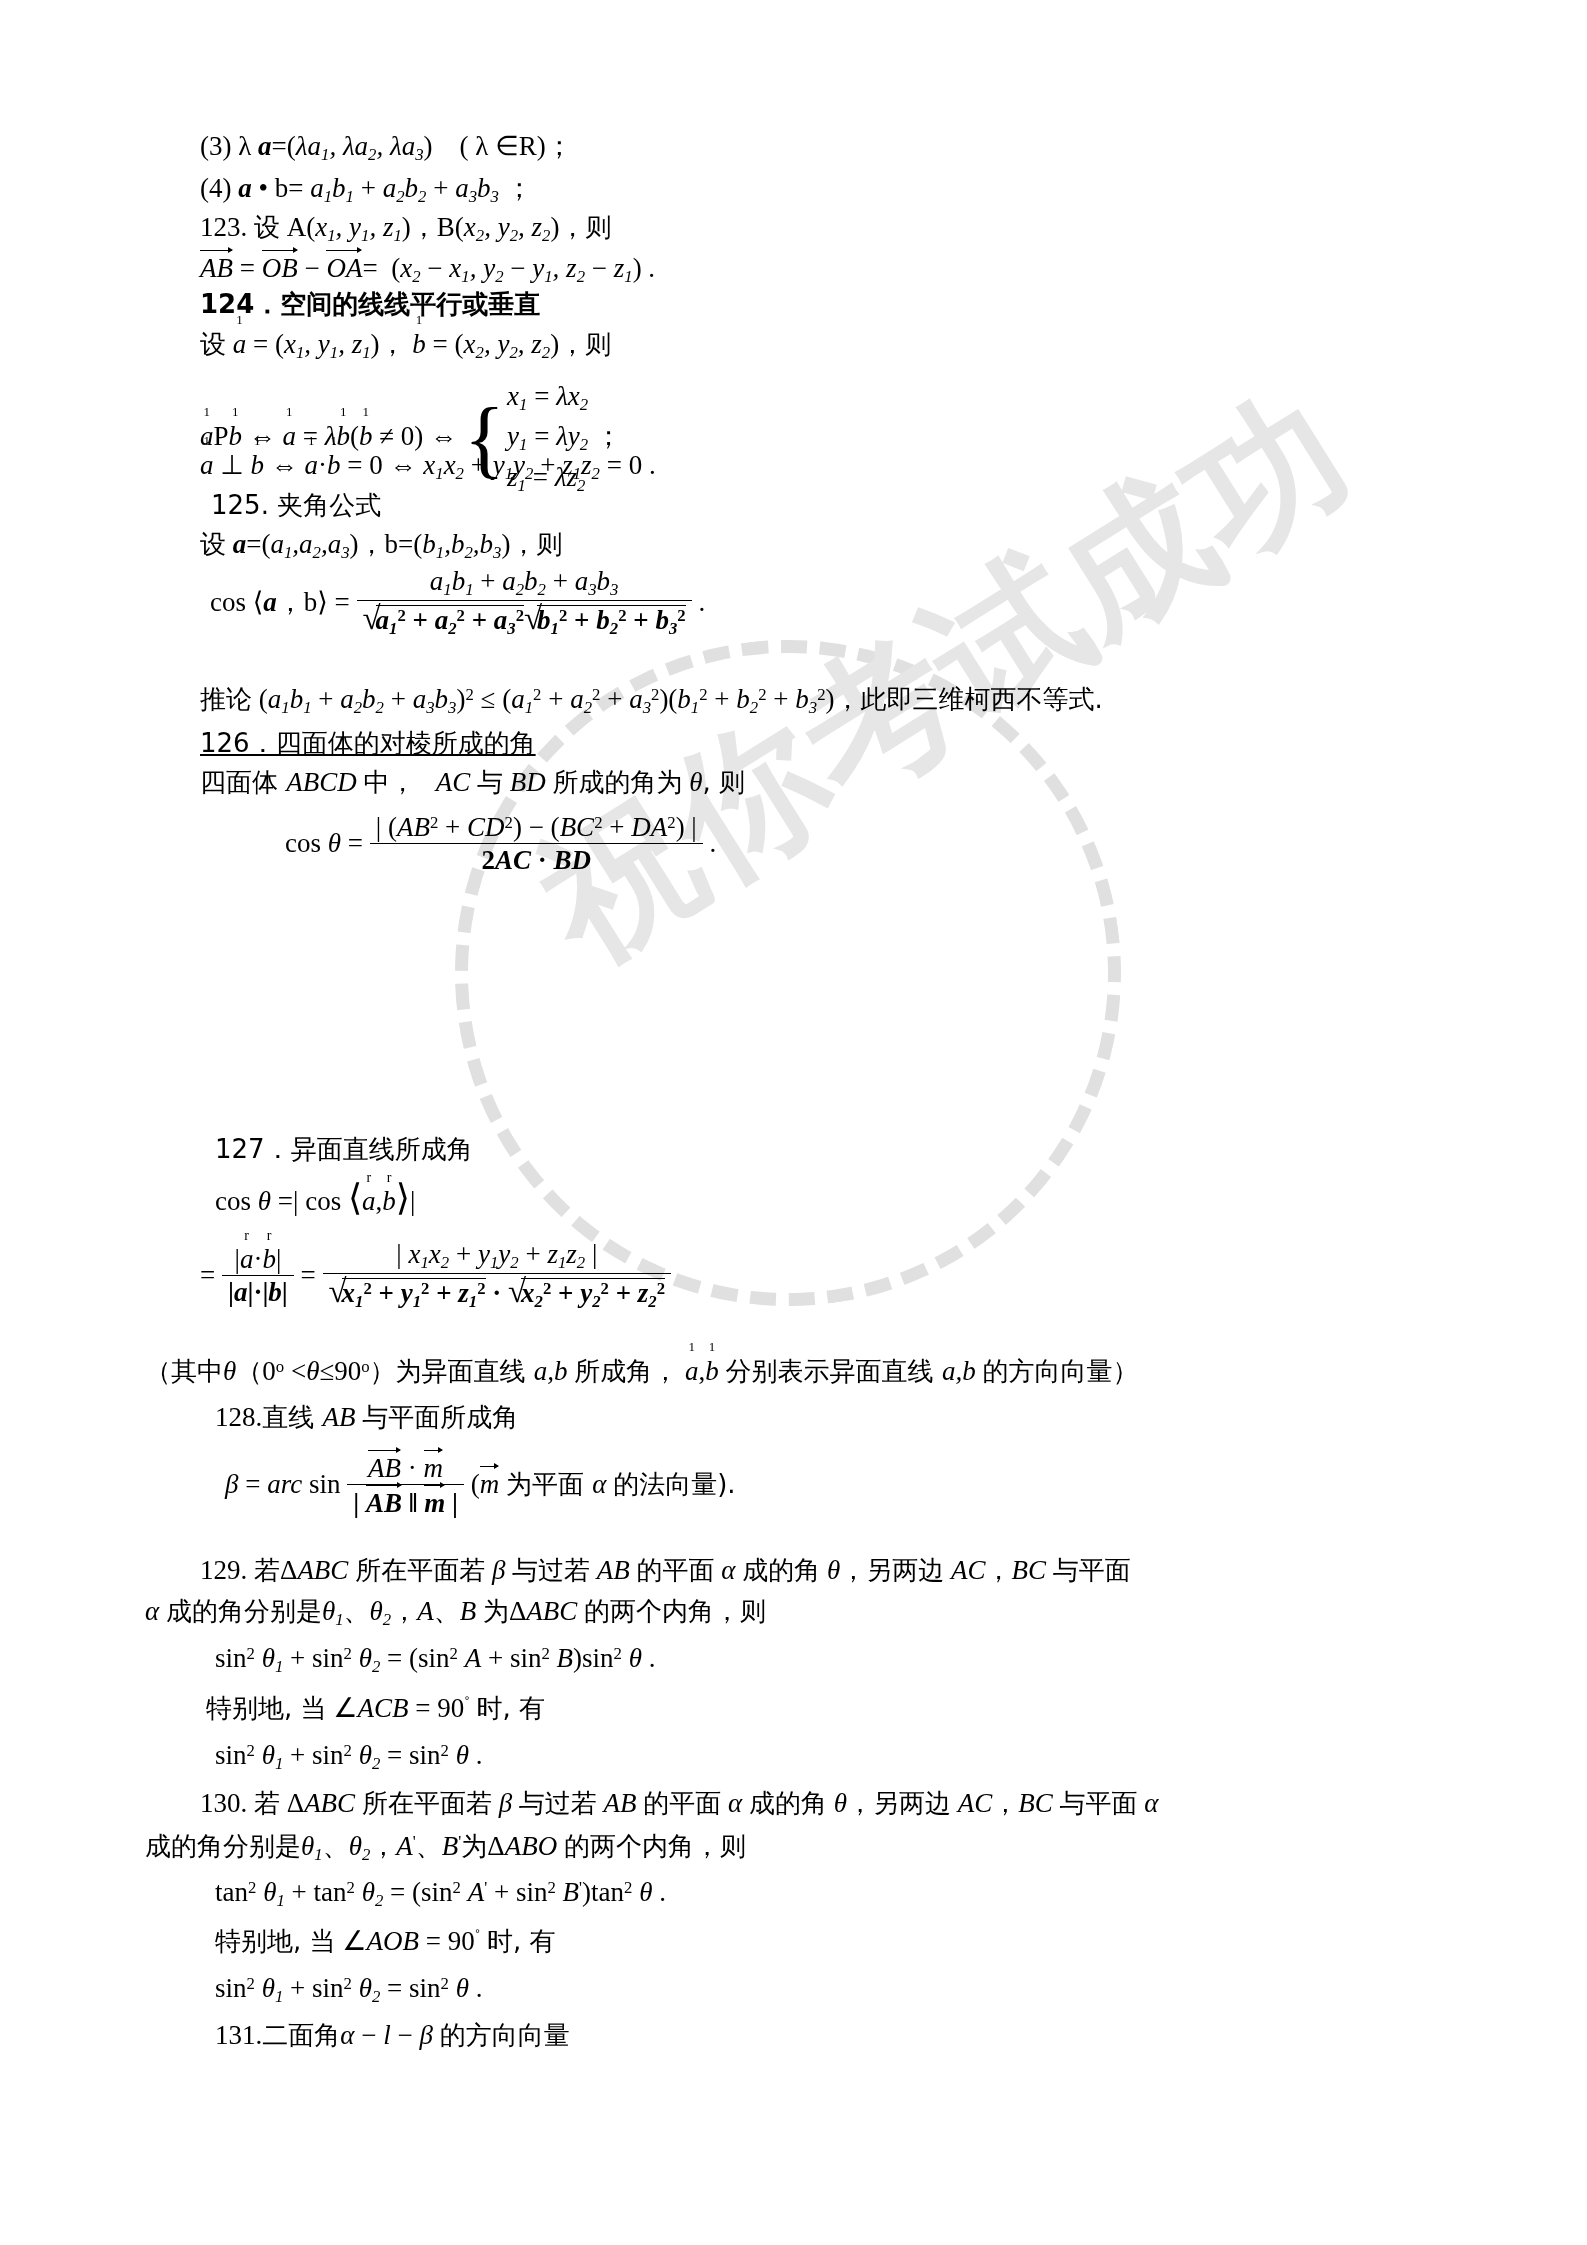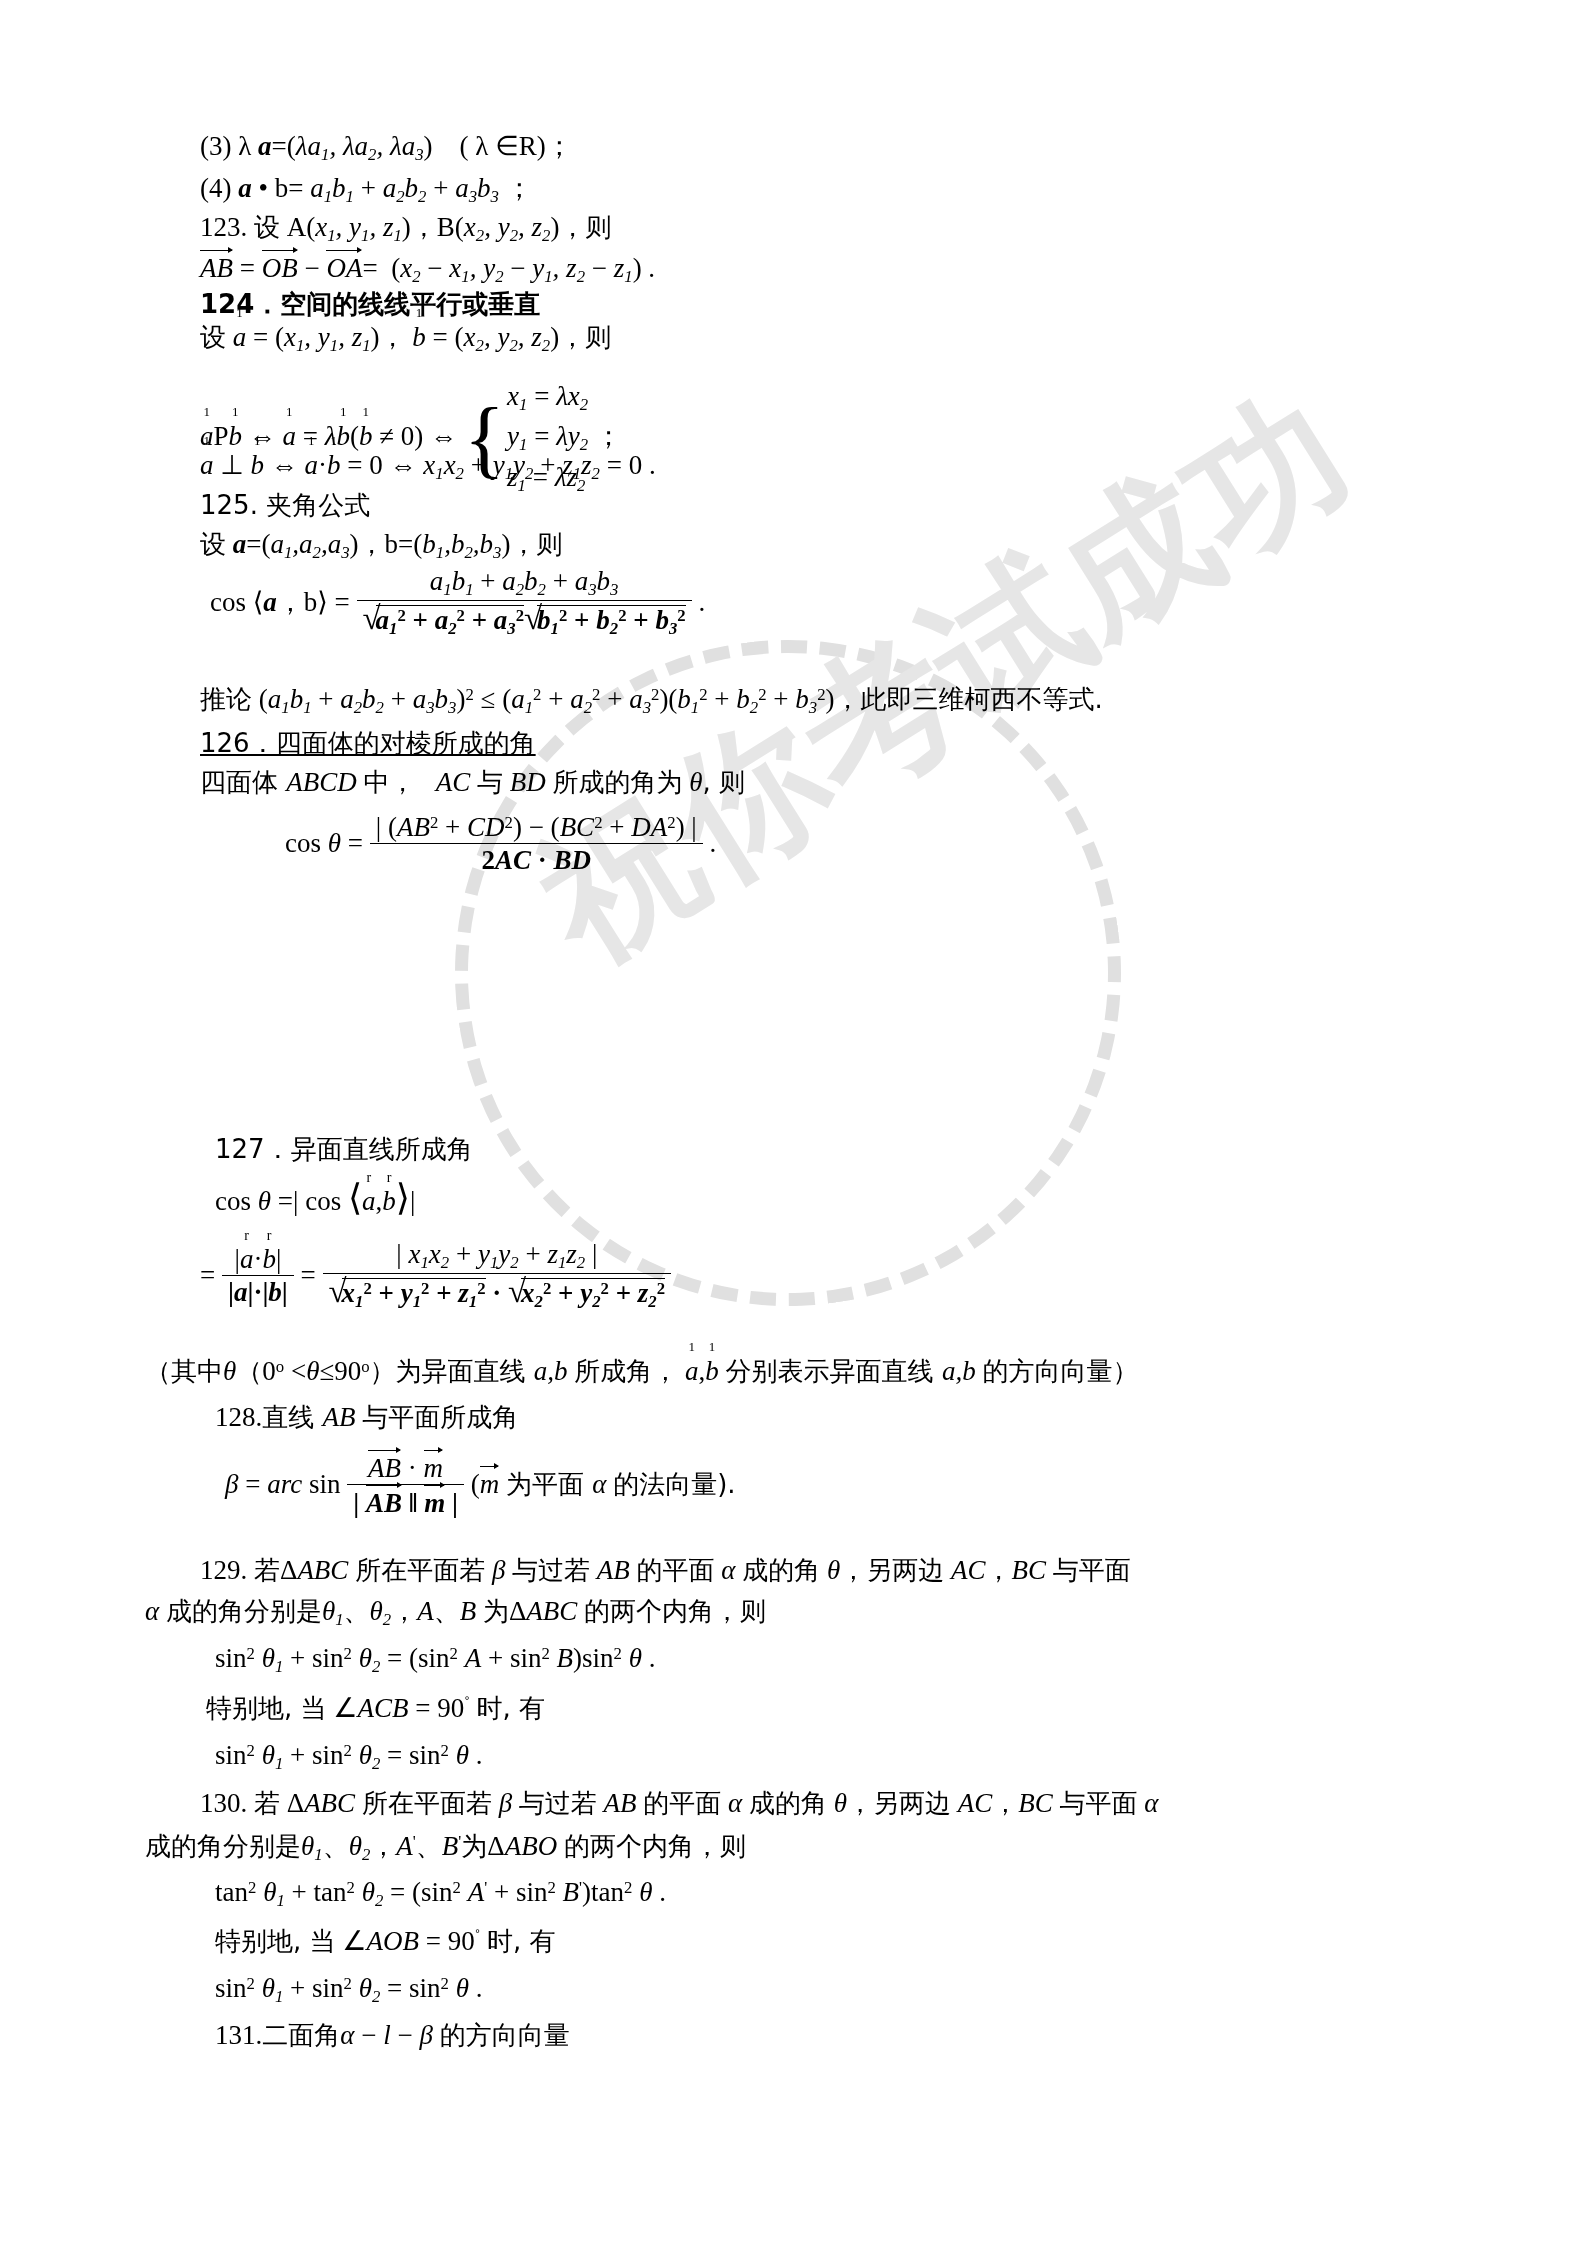--- a/index.html
+++ b/index.html
@@ -149,41 +149,41 @@
     <div class="ln" style="left:200px; top:214px;">
       <span class="up">123. </span><span class="cn">设</span> <span class="up">A(</span><span class="it">x<sub>1</sub>, y<sub>1</sub>, z<sub>1</sub></span><span class="up">)</span><span class="cn">，</span><span class="up">B(</span><span class="it">x<sub>2</sub>, y<sub>2</sub>, z<sub>2</sub></span><span class="up">)</span><span class="cn">，则</span>
     </div>
 
     <div class="ln" style="left:200px; top:253px;">
       <span class="vec it">AB</span> <span class="up">=</span> <span class="vec it">OB</span> <span class="up">−</span> <span class="vec it">OA</span><span class="up">=</span>&nbsp; <span class="up">(</span><span class="it">x<sub>2</sub></span> <span class="up">−</span> <span class="it">x<sub>1</sub>, y<sub>2</sub></span> <span class="up">−</span> <span class="it">y<sub>1</sub>, z<sub>2</sub></span> <span class="up">−</span> <span class="it">z<sub>1</sub></span><span class="up">) .</span>
     </div>
 
     <div class="ln cn" style="left:200px; top:291px;font-weight:bold;">124．空间的线线平行或垂直</div>
 
-    <div class="ln" style="left:200px; top:324px;">
+    <div class="ln" style="left:200px; top:331px;">
       <span class="cn">设</span> <span class="it hrp1">a</span> <span class="up">=</span> <span class="up">(</span><span class="it">x<sub>1</sub>, y<sub>1</sub>, z<sub>1</sub></span><span class="up">)</span><span class="cn">，</span>&nbsp;<span class="it hrp1">b</span> <span class="up">=</span> <span class="up">(</span><span class="it">x<sub>2</sub>, y<sub>2</sub>, z<sub>2</sub></span><span class="up">)</span><span class="cn">，则</span>
     </div>
 
     <div class="ln" style="left:200px; top:378px;">
       <span class="it hrp1">a</span><span class="up">P</span><span class="it hrp1">b</span> <span class="up">⇔</span> <span class="it hrp1">a</span> <span class="up">=</span> <span class="it">λ</span><span class="it hrp1">b</span><span class="up">(</span><span class="it hrp1">b</span> <span class="up">≠ 0)</span> <span class="up">⇔</span>
       <span class="cases">
         <span class="brace">{</span>
         <span class="rows">
           <span><span class="it">x<sub>1</sub></span> <span class="up">=</span> <span class="it">λx<sub>2</sub></span></span>
           <span><span class="it">y<sub>1</sub></span> <span class="up">=</span> <span class="it">λy<sub>2</sub></span> <span class="up">；</span></span>
           <span><span class="it">z<sub>1</sub></span> <span class="up">=</span> <span class="it">λz<sub>2</sub></span></span>
         </span>
       </span>
     </div>
 
     <div class="ln" style="left:200px; top:452px;">
       <span class="it hrp1">a</span> <span class="up">⊥</span> <span class="it hrp1">b</span> <span class="up">⇔</span> <span class="it hrp1">a</span><span class="up">·</span><span class="it hrp1">b</span> <span class="up">= 0</span> <span class="up">⇔</span> <span class="it">x<sub>1</sub>x<sub>2</sub></span> <span class="up">+</span> <span class="it">y<sub>1</sub>y<sub>2</sub></span> <span class="up">+</span> <span class="it">z<sub>1</sub>z<sub>2</sub></span> <span class="up">= 0 .</span>
     </div>
 
-    <div class="ln cn" style="left:200px; top:492px;">125. 夹角公式</div>
+    <div class="ln cn" style="left:211px; top:492px;">125. 夹角公式</div>
 
     <div class="ln" style="left:200px; top:531px;">
       <span class="cn">设</span> <span class="bi">a</span><span class="up">=(</span><span class="it">a<sub>1</sub>,a<sub>2</sub>,a<sub>3</sub></span><span class="up">)</span><span class="cn">，</span><span class="up">b=(</span><span class="it">b<sub>1</sub>,b<sub>2</sub>,b<sub>3</sub></span><span class="up">)</span><span class="cn">，则</span>
     </div>
 
     <div class="ln" style="left:210px; top:570px;">
       <span class="up">cos</span> <span class="ang">⟨</span><span class="bi">a</span><span class="up">，</span><span class="up">b</span><span class="ang">⟩</span> <span class="up">=</span>
       <span class="frac">
         <span class="num"><span class="it">a<sub>1</sub>b<sub>1</sub></span> <span class="up">+</span> <span class="it">a<sub>2</sub>b<sub>2</sub></span> <span class="up">+</span> <span class="it">a<sub>3</sub>b<sub>3</sub></span></span>
         <span class="den">

